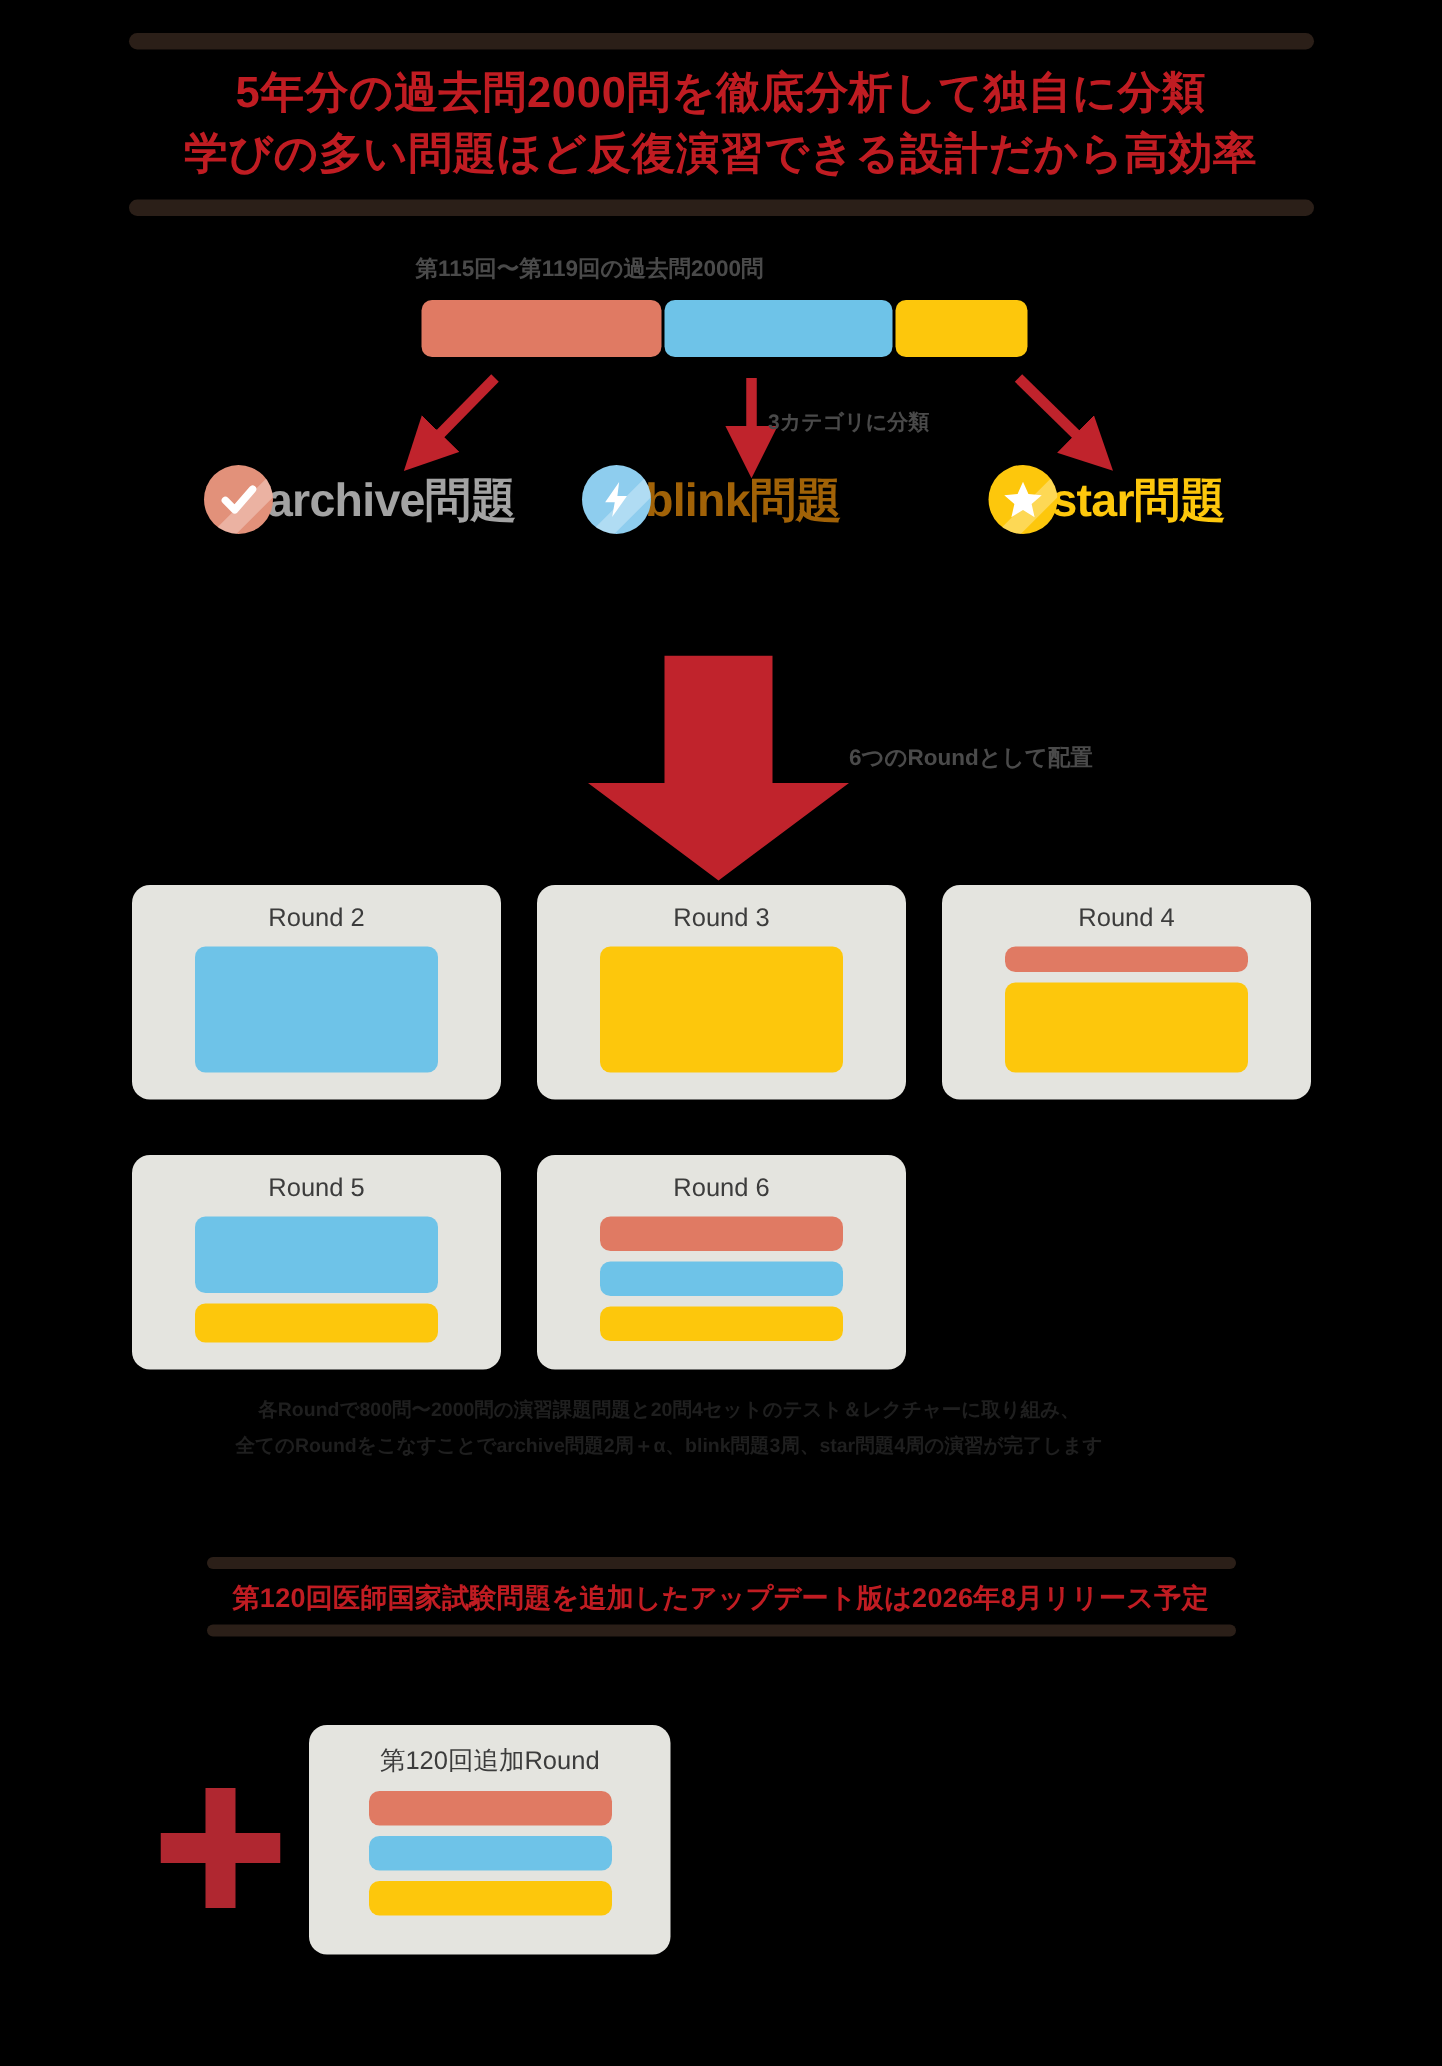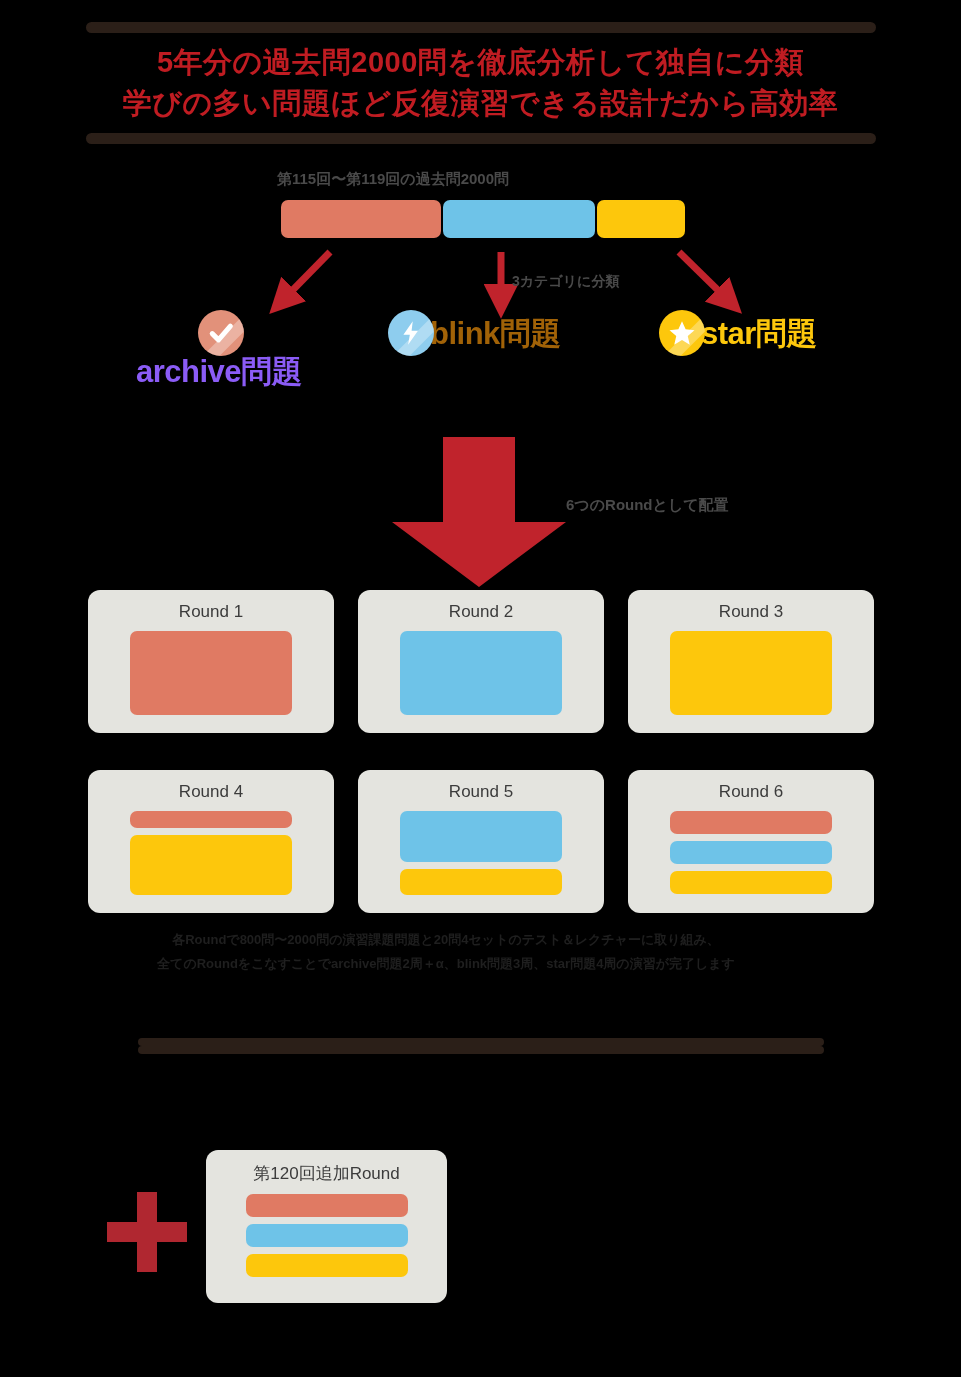--- a/index.html
+++ b/index.html
@@ -88,21 +88,21 @@
   .category {
     position: absolute;
     display: flex;
     align-items: center;
     gap: 0px;
     font-size: 31px;
     font-weight: 700;
     letter-spacing: -0.5px;
     white-space: nowrap;
   }
-  .cat-archive { left: 136px; top: 0; color: #8b5cf6; flex-direction: column; }
+  .cat-archive { left: 136px; top: 0; color: #a3a3a3; }
   .cat-blink   { left: 388px; top: 0; color: #a16207; }
   .cat-star    { left: 659px; top: 0; color: #fdc70c; align-items: center; }
   .cat-icon {
     width: 46px; height: 46px;
     border-radius: 50%;
     position: relative;
     flex: 0 0 auto;
     margin-right: -4px;
     display: flex; align-items: center; justify-content: center;
     overflow: hidden;
@@ -301,26 +301,20 @@
 </div>
 
 <svg class="big-arrow" viewBox="0 0 182 152">
   <path d="M55 0 L127 0 L127 85 L178 85 L91 150 L4 85 L55 85 Z" fill="#c0232c"></path>
 </svg>
 
 <div class="rounds-caption">6つのRoundとして配置</div>
 
 <div class="round-grid">
 
-  <div class="round-card">
-    <div class="round-title">Round 1</div>
-    <div class="round-bars">
-      <div class="round-bar" style="background:#e07a63;height:84px"></div>
-    </div>
-  </div>
 
   <div class="round-card">
     <div class="round-title">Round 2</div>
     <div class="round-bars">
       <div class="round-bar" style="background:#6ec3e8;height:84px"></div>
     </div>
   </div>
 
   <div class="round-card">
     <div class="round-title">Round 3</div>
@@ -354,20 +348,21 @@
     </div>
   </div>
 
 </div>
 
 <div class="footnote">各Roundで800問〜2000問の演習課題問題と20問4セットのテスト＆レクチャーに取り組み、
 全てのRoundをこなすことでarchive問題2周＋α、blink問題3周、star問題4周の演習が完了します</div>
 
 <div class="update-band">
   <div class="update-rule"></div>
+  <div class="update-text">第120回医師国家試験問題を追加したアップデート版は2026年8月リリース予定</div>
   <div class="update-rule"></div>
 </div>
 
 <svg class="plus-sign" viewBox="0 0 80 80">
   <rect x="30" y="0" width="20" height="80" fill="#b02730"></rect>
   <rect x="0" y="30" width="80" height="20" fill="#b02730"></rect>
 </svg>
 
 <div class="addon-card">
   <div class="addon-title">第120回追加Round</div>

